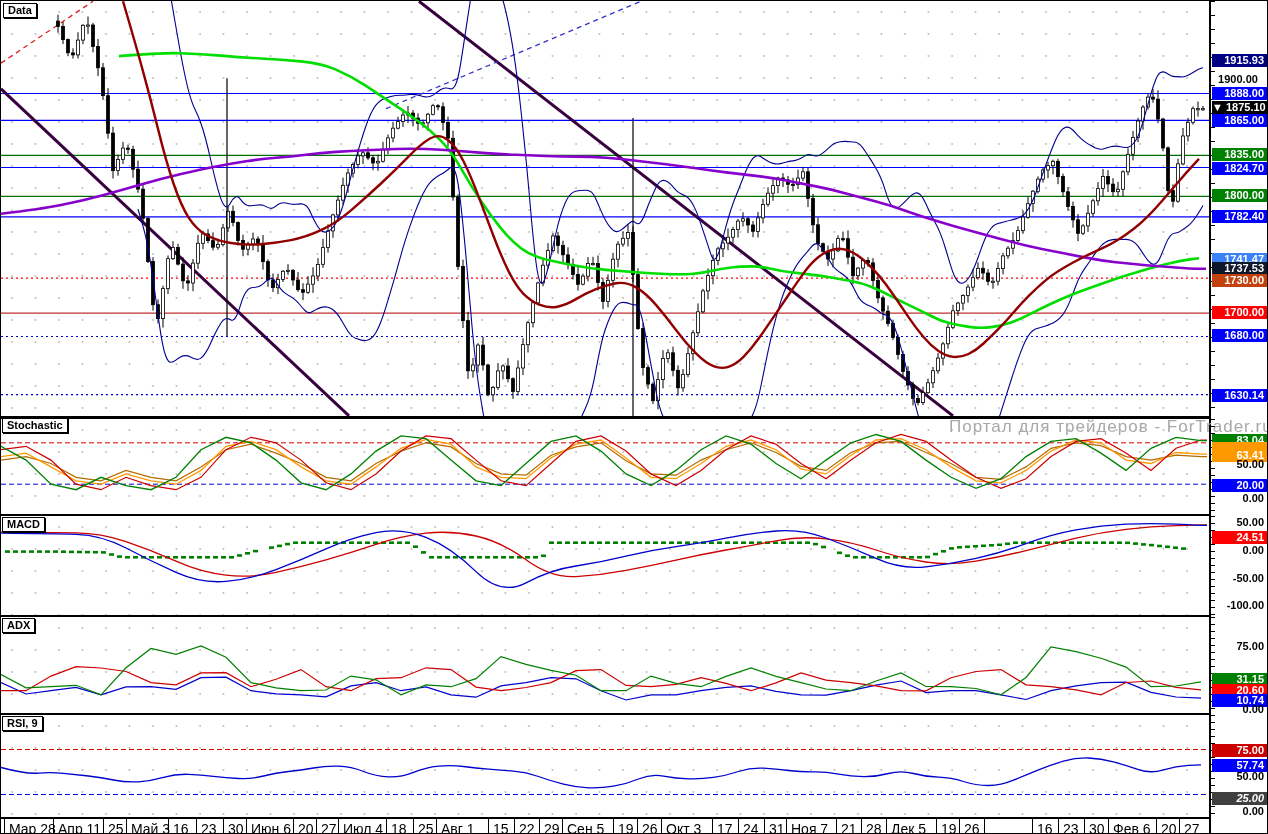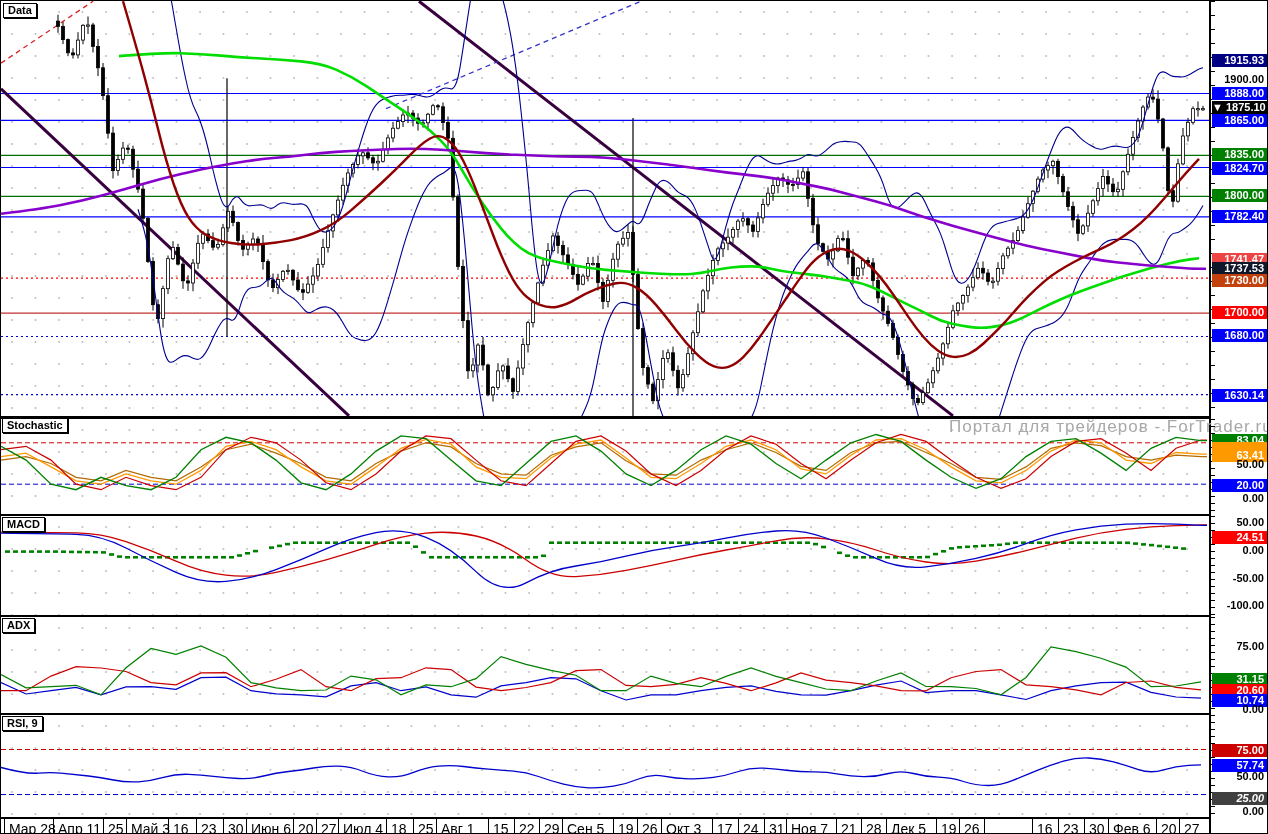--- a/index.html
+++ b/index.html
@@ -736,29 +736,29 @@
   <div class="panel-tag" style="left:1px;top:417px">Stochastic</div>
   <div class="panel-tag" style="left:1px;top:516px">MACD</div>
   <div class="panel-tag" style="left:1px;top:617px">ADX</div>
   <div class="panel-tag" style="left:1px;top:715px">RSI, 9</div>
 
   <div class="watermark" style="left:948px;top:416px">Портал для трейдеров - ForTrader.ru</div>
 
   <div class="datestrip"></div>
   <div id="labels-root">
       <div class="axis-label boxed" style="top: 52.5px; background: rgb(0, 0, 128);">1915.93</div>
-      <div class="axis-label plain" style="top: 71.5px;">1900.00</div>
+      <div class="axis-label plain" style="top: 71.5px; text-align: center;">1900.00</div>
       <div class="axis-label boxed" style="top: 85.5px; background: rgb(0, 0, 255);">1888.00</div>
       <div class="axis-label boxed" style="top: 99.5px; background: rgb(0, 0, 0);">▼ 1875.10</div>
       <div class="axis-label boxed" style="top: 112.5px; background: rgb(0, 0, 255);">1865.00</div>
       <div class="axis-label boxed" style="top: 146.5px; background: rgb(0, 128, 0);">1835.00</div>
       <div class="axis-label boxed" style="top: 160.5px; background: rgb(0, 0, 255);">1824.70</div>
       <div class="axis-label boxed" style="top: 187.5px; background: rgb(0, 128, 0);">1800.00</div>
       <div class="axis-label boxed" style="top: 208.5px; background: rgb(0, 0, 255);">1782.40</div>
-      <div class="axis-label boxed" style="top: 251.5px; background: #ef4444;">1741.47</div>
+      <div class="axis-label boxed" style="top: 251.5px; background: #3b82f6;">1741.47</div>
       <div class="axis-label boxed" style="top: 260.5px; background: #0f172a;">1737.53</div>
       <div class="axis-label boxed" style="top: 272.5px; background: #c2410c;">1730.00</div>
       <div class="axis-label boxed" style="top: 304.5px; background: rgb(255, 0, 0);">1700.00</div>
       <div class="axis-label boxed" style="top: 327.5px; background: rgb(0, 0, 255);">1680.00</div>
       <div class="axis-label boxed" style="top: 387.5px; background: rgb(0, 0, 255);">1630.14</div>
       <div class="axis-label plain" style="top: 421.5px; margin-left: 40px;">100.00</div>
       <div class="axis-label boxed" style="top: 432.5px; background: rgb(0, 128, 0);">83.04</div>
       <div class="axis-label boxed" style="top: 440.5px; background: rgb(255, 153, 0);"></div>
       <div class="axis-label boxed" style="top: 447.5px; background: rgb(255, 153, 0);">63.41</div>
       <div class="axis-label plain" style="top: 456.5px;">50.00</div>

